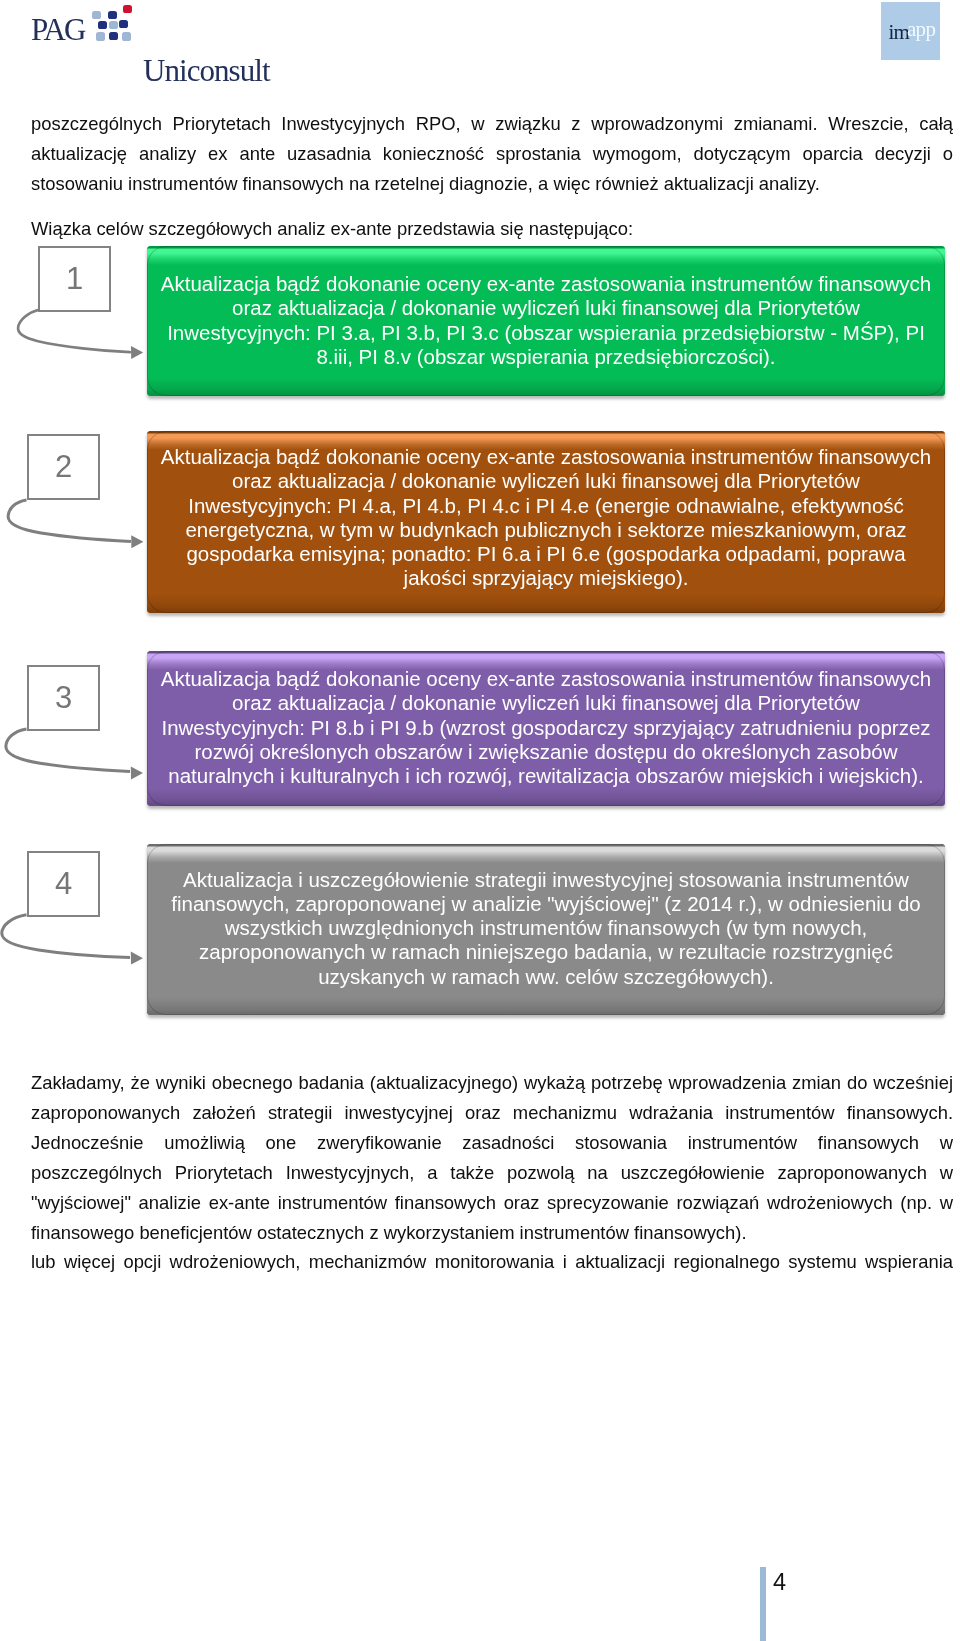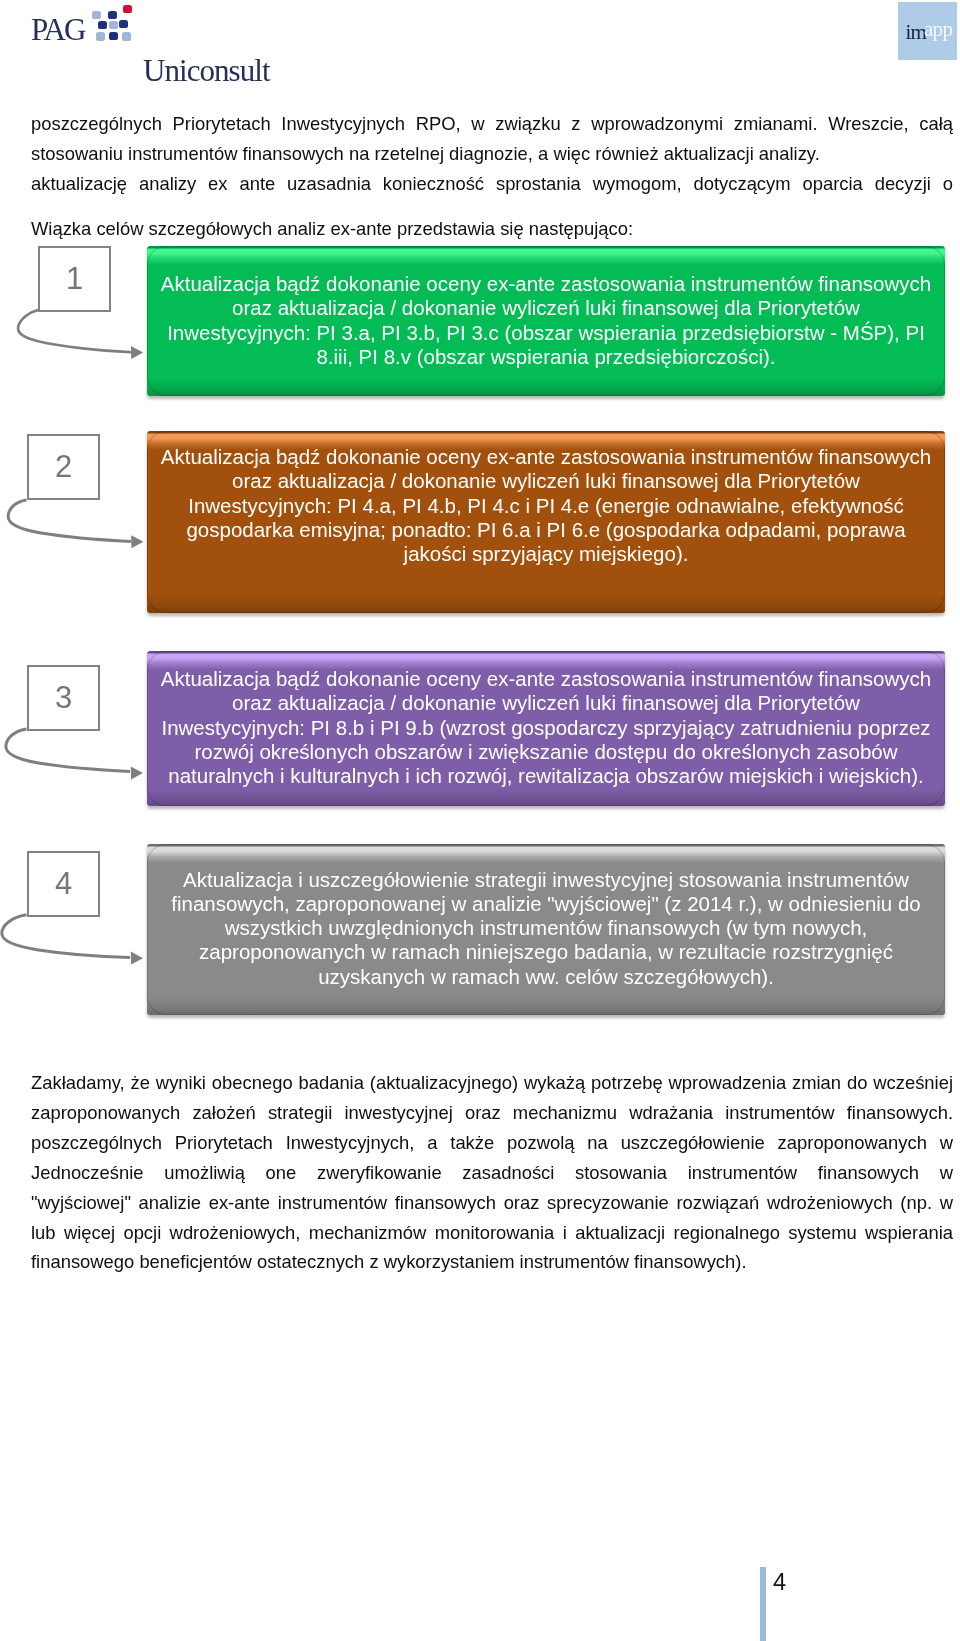--- a/index.html
+++ b/index.html
@@ -10,21 +10,21 @@
 
   
   .hdr-logo{position:absolute;left:0;top:0;width:300px;height:62px;}
   .pag{position:absolute;left:31px;top:18px;font-family:"Liberation Serif",serif;font-size:31px;
        color:#22305a;letter-spacing:-1.9px;line-height:24px;}
   .uni{position:absolute;left:143px;top:18px;font-family:"Liberation Serif",serif;font-size:31px;
        color:#22305a;letter-spacing:-0.95px;line-height:24px;margin-top:41px;}
   .dots{position:absolute;left:88px;top:4px;width:48px;height:48px;}
   .dots i{position:absolute;width:9px;height:8.7px;border-radius:2.6px;display:block;}
 
-  .imapp{position:absolute;left:881px;top:2px;width:59px;height:58px;background:#aecbe8;margin-left:17px;}
+  .imapp{position:absolute;left:881px;top:2px;width:59px;height:58px;background:#aecbe8;}
   .imapp .im{position:absolute;left:7.5px;top:20.5px;font-family:"Liberation Serif",serif;font-size:21px;
              line-height:18px;color:#13243f;letter-spacing:-0.9px;}
   .imapp .ap{position:absolute;left:26px;top:17.5px;font-family:"Liberation Serif",serif;font-size:21px;
              line-height:18px;color:#f4f9fe;letter-spacing:-0.7px;}
 
   
   .pg-bar{position:absolute;left:760px;top:1567px;width:6px;height:74px;background:#9dbad4;}
   .pg-num{position:absolute;left:773px;top:1571px;font-size:23.5px;line-height:23.5px;color:#141414;}
 
   
@@ -86,22 +86,22 @@
     <span class="uni">Uniconsult</span>
   </div>
 
   <div class="imapp">
     <span class="im">im</span>
     <span class="ap">app</span>
   </div>
 
   <p class="body-p p-intro">
       <span class="ln">poszczególnych Priorytetach Inwestycyjnych RPO, w związku z wprowadzonymi zmianami. Wreszcie, całą</span>
+      <span class="ln">aktualizację analizy ex ante uzasadnia konieczność sprostania wymogom, dotyczącym oparcia decyzji o</span>
       <span class="ln last">stosowaniu instrumentów finansowych na rzetelnej diagnozie, a więc również aktualizacji analizy.</span>
-      <span class="ln">aktualizację analizy ex ante uzasadnia konieczność sprostania wymogom, dotyczącym oparcia decyzji o</span>
     </p>
   <p class="lead p-lead">Wiązka celów szczegółowych analiz ex-ante przedstawia się następująco:</p>
 
   <div class="goal-row">
     <div class="num-box" style="left:38px;top:246px">
       <span style="top:14.5px">1</span>
     </div>
     <svg class="arrow-svg" style="left:0;top:300px" width="160" height="62" viewBox="0 0 160 62">
       <path d="M38 10 C 28 12.6 19.6 20 18.2 26.8 C 17 33 23 37.8 38 41.2 C 62 46.8 102 51 130 52.2" fill="none" stroke="#7f7f7f" stroke-width="2.7" stroke-linecap="round"></path>
       <path d="M143.2 352.6 L 131 346 L 131.2 359 Z" transform="translate(0,-300)" fill="#7f7f7f"></path>
@@ -126,20 +126,21 @@
       <path d="M26.5 10 C 14 12 8.4 19.5 8.1 26.3 C 7.8 33.4 18.5 39.3 41 43.1 C 67 47.4 104 50.2 131 51.6" fill="none" stroke="#7f7f7f" stroke-width="3"></path>
       <path d="M143.4 541.8 L 131.2 535.2 L 131.4 548.2 Z" transform="translate(0,-490)" fill="#7f7f7f"></path>
     </svg>
     <div class="goal-box" style="top:431px;height:182px;--c-base:#a1500d;--c-lt:#f49a57;--c-md:#c26e2b;--c-dm:#8e460b;--c-dk2:#643208;--c-dk:#81400a;background:#a1500d">
       <span class="sheen"></span>
       <span class="edge"></span>
       <div class="gtext" style="top:14px">
           <span class="ln">Aktualizacja bądź dokonanie oceny ex-ante zastosowania instrumentów finansowych</span>
           <span class="ln">oraz aktualizacja / dokonanie wyliczeń luki finansowej dla Priorytetów</span>
           <span class="ln">Inwestycyjnych: PI 4.a, PI 4.b, PI 4.c i PI 4.e (energie odnawialne, efektywność</span>
+          <span class="ln">energetyczna, w tym w budynkach publicznych i sektorze mieszkaniowym, oraz</span>
           <span class="ln">gospodarka emisyjna; ponadto: PI 6.a i PI 6.e (gospodarka odpadami,  poprawa</span>
           <span class="ln last">jakości sprzyjający miejskiego).</span>
         </div>
     </div>
   </div>
 
   <div class="goal-row">
     <div class="num-box" style="left:27px;top:665px">
       <span style="top:14.5px">3</span>
     </div>
@@ -177,23 +178,23 @@
           <span class="ln">wszystkich uwzględnionych instrumentów finansowych (w tym nowych,</span>
           <span class="ln">zaproponowanych w ramach niniejszego badania, w rezultacie rozstrzygnięć</span>
           <span class="ln last">uzyskanych w ramach ww. celów szczegółowych).</span>
         </div>
     </div>
   </div>
 
   <p class="body-p p-outro">
       <span class="ln">Zakładamy, że wyniki obecnego badania (aktualizacyjnego) wykażą potrzebę wprowadzenia zmian do wcześniej</span>
       <span class="ln">zaproponowanych założeń strategii inwestycyjnej oraz mechanizmu wdrażania instrumentów finansowych.</span>
+      <span class="ln">Jednocześnie umożliwią one zweryfikowanie zasadności stosowania instrumentów finansowych w</span>
       <span class="ln">poszczególnych Priorytetach Inwestycyjnych, a także pozwolą na uszczegółowienie zaproponowanych w</span>
-      <span class="ln">Jednocześnie umożliwią one zweryfikowanie zasadności stosowania instrumentów finansowych w</span>
       <span class="ln">"wyjściowej" analizie ex-ante instrumentów finansowych oraz sprecyzowanie rozwiązań wdrożeniowych (np. w</span>
+      <span class="ln last">finansowego beneficjentów ostatecznych z wykorzystaniem instrumentów finansowych).</span>
       <span class="ln">lub więcej opcji wdrożeniowych, mechanizmów monitorowania i aktualizacji regionalnego systemu wspierania</span>
-      <span class="ln last">finansowego beneficjentów ostatecznych z wykorzystaniem instrumentów finansowych).</span>
     </p>
 
   <div class="pg-bar"></div>
   <span class="pg-num">4</span>
 
 </div>
 
 </body></html>

